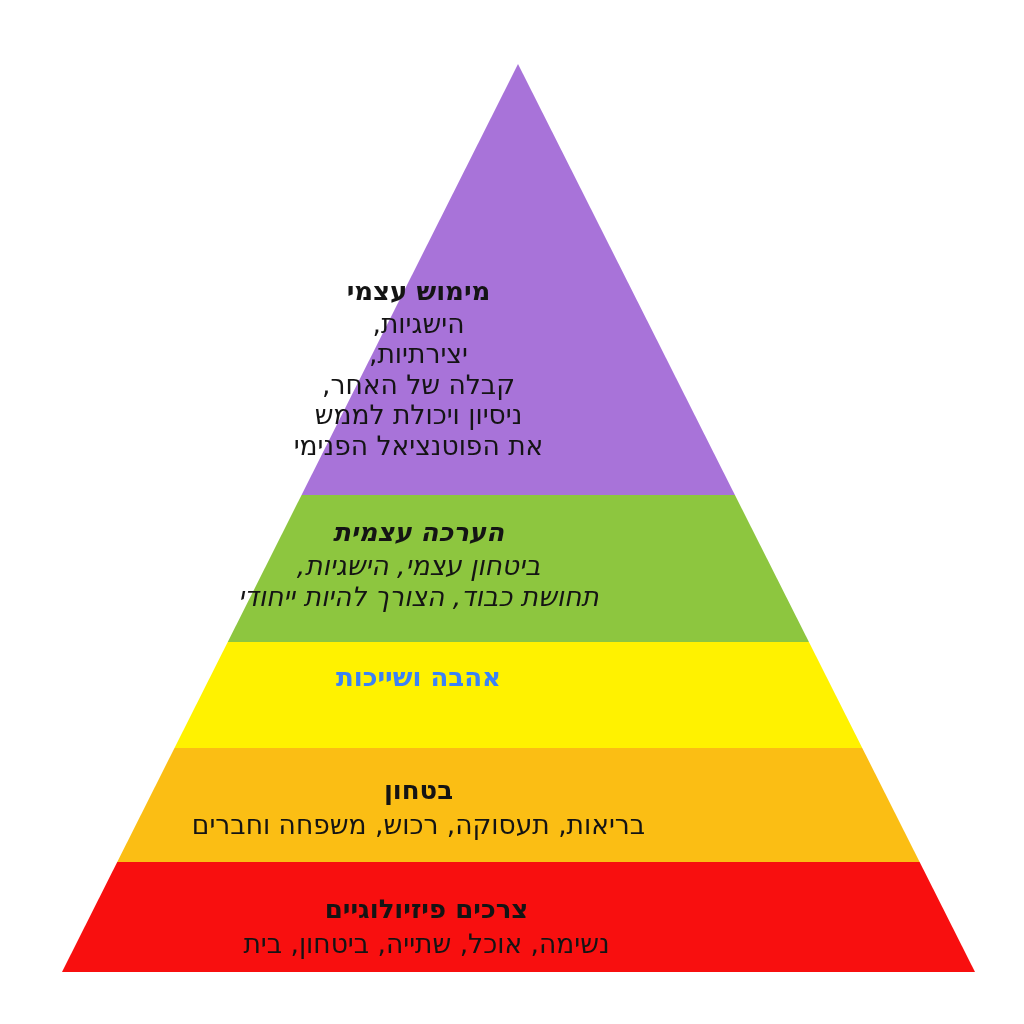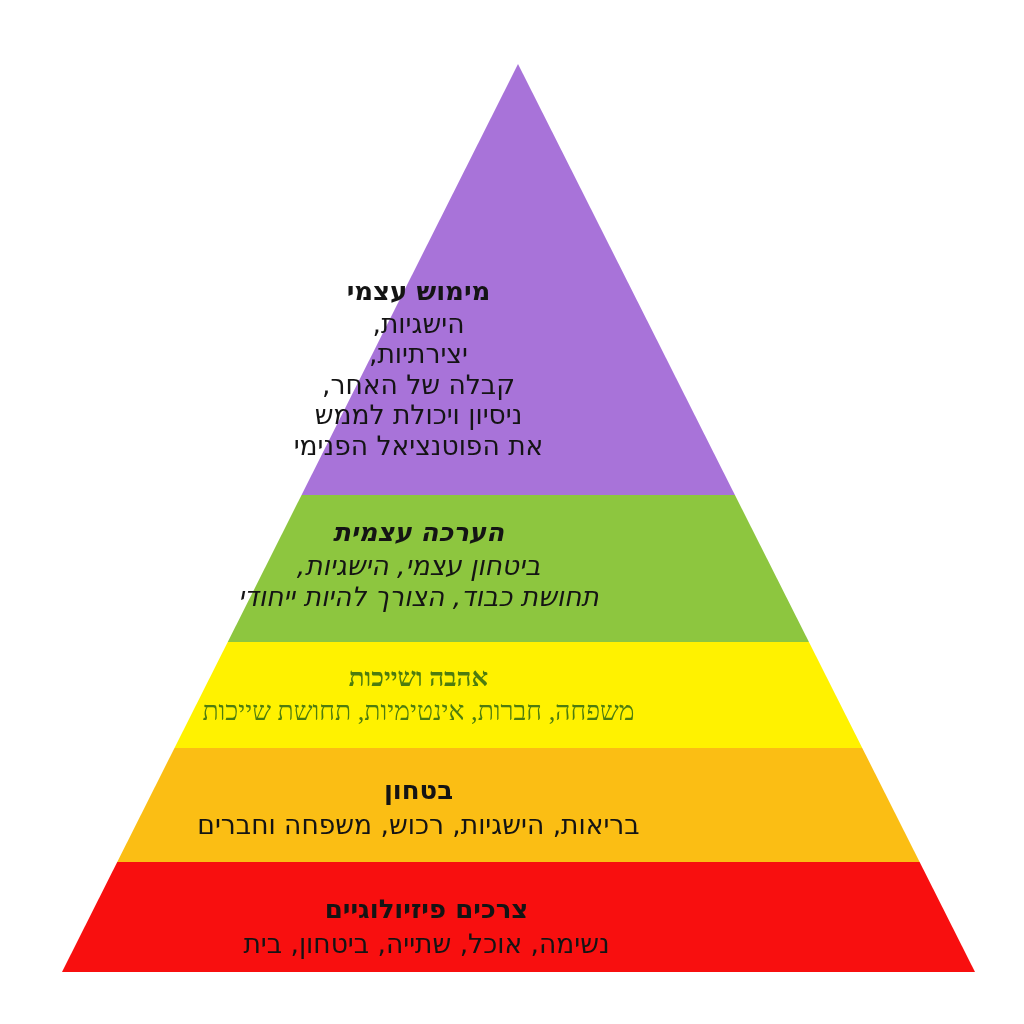--- a/index.html
+++ b/index.html
@@ -117,28 +117,27 @@
     <span class="level-desc">ניסיון ויכולת לממש</span>
     <span class="level-desc">את הפוטנציאל הפנימי</span>
   </div>
 
   <div class="level-text" id="text-esteem" style="color: rgb(20, 20, 20); font-style: italic;">
     <span class="level-title">הערכה עצמית</span>
     <span class="level-desc">ביטחון עצמי, הישגיות,</span>
     <span class="level-desc">תחושת כבוד, הצורך להיות ייחודי</span>
   </div>
 
-  <div class="level-text" id="text-love" style="color: #4d7c0f; font-family: Liberation Serif, serif;">
+  <div class="level-text" id="text-love" style="color: #3b82f6;">
     <span class="level-title">אהבה ושייכות</span>
-    <span class="level-desc">משפחה, חברות, אינטימיות, תחושת שייכות</span>
   </div>
 
   <div class="level-text" id="text-safety" style="color: rgb(20, 20, 20);">
     <span class="level-title">בטחון</span>
-    <span class="level-desc">בריאות, הישגיות, רכוש, משפחה וחברים</span>
+    <span class="level-desc">בריאות, תעסוקה, רכוש, משפחה וחברים</span>
   </div>
 
   <div class="level-text" id="text-physiological" style="color: rgb(20, 20, 20);">
     <span class="level-title">צרכים פיזיולוגיים</span>
     <span class="level-desc">נשימה, אוכל, שתייה, ביטחון, בית</span>
   </div>
 
 </div>
 
 </body></html>

